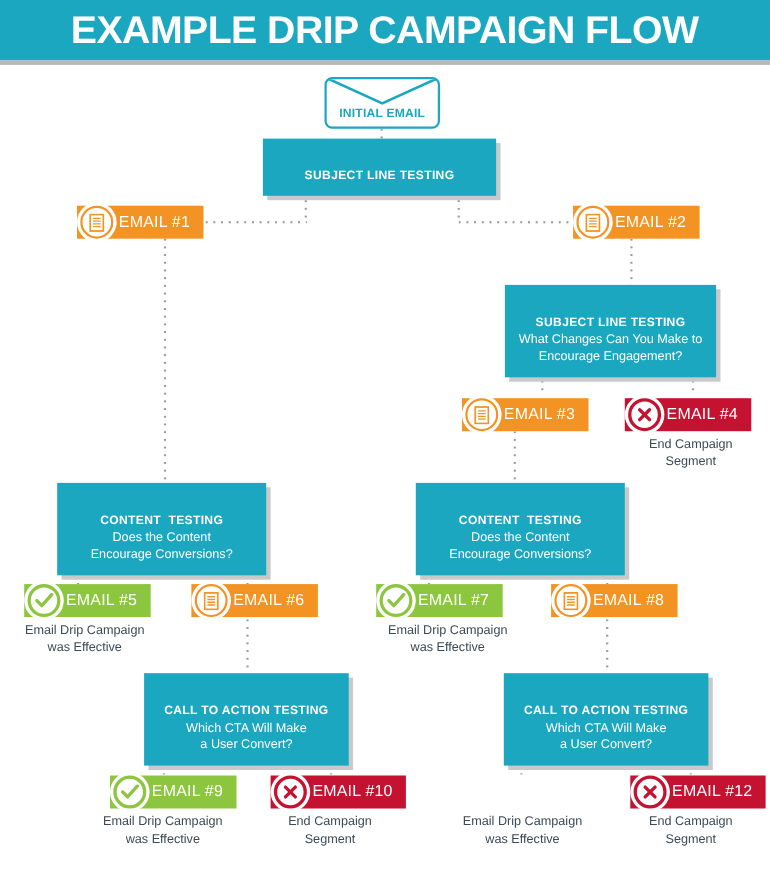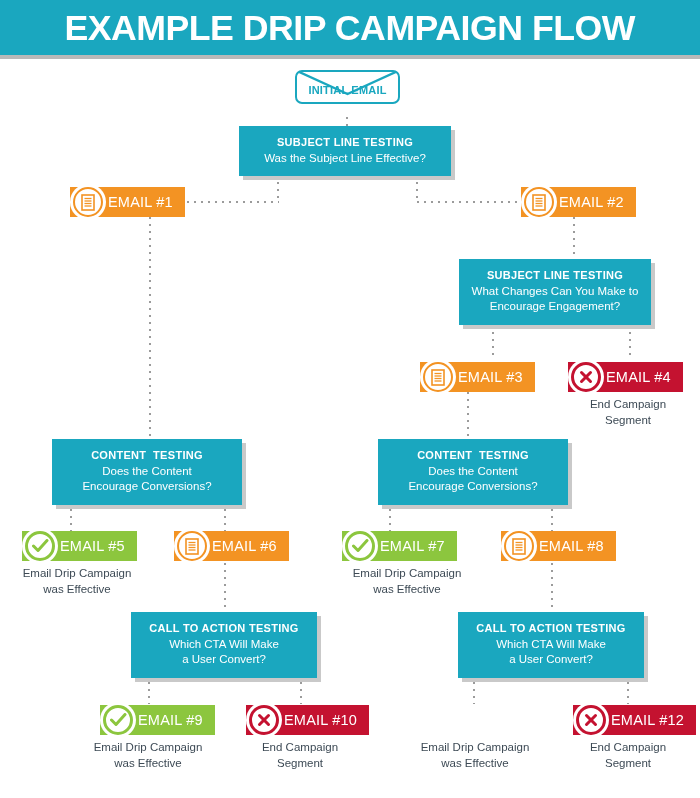--- a/index.html
+++ b/index.html
@@ -57,21 +57,21 @@
     height: 2px;
     background-image: linear-gradient(to right, #9b9b9b 0px, #9b9b9b 2px, rgba(0,0,0,0) 2px, rgba(0,0,0,0) 7px);
     background-size: 7px 2px;
     background-repeat: repeat-x;
   }
 
   
   .envelope {
     position: absolute;
     left: 295px; top: 70px;
-    width: 105px; height: 34px;
+    width: 105px; height: 47px;
     border: 2px solid #1aa7bf;
     border-radius: 7px;
     background: #ffffff;
   }
   .envelope .flap {
     position: absolute;
     left: 0; top: 0;
     width: 101px; height: 24px;
     overflow: hidden;
   }
@@ -86,21 +86,21 @@
     font-weight: bold;
     letter-spacing: 0.2px;
   }
 
   
   .testbox {
     position: absolute;
     background: #1aa7bf;
     color: #ffffff;
     text-align: center;
-    padding: 9px 10px 10px 10px;
+    padding: 27px 10px 10px 10px;
     box-shadow: 4px 4px 0 #c9c9c9;
   }
   .testbox .t-title {
     font-size: 11px;
     font-weight: bold;
     letter-spacing: 0.3px;
     line-height: 1.35;
     white-space: pre;
   }
   .testbox .t-sub {
@@ -209,21 +209,20 @@
   <div class="vline" style="left:551px; top:563px; height:49px;"></div>
 
   <div class="vline" style="left:148px; top:668px; height:36px;"></div>
   <div class="vline" style="left:300px; top:668px; height:36px;"></div>
 
   <div class="vline" style="left:473px; top:668px; height:36px;"></div>
   <div class="vline" style="left:627px; top:668px; height:36px;"></div>
 
   <div class="testbox" style="left:239px; top:126px; width:212px;">
     <div class="t-title">SUBJECT LINE TESTING</div>
-    <div class="t-sub">Was the Subject Line Effective?</div>
   </div>
 
   <div class="testbox" style="left:459px; top:259px; width:192px;">
     <div class="t-title">SUBJECT LINE TESTING</div>
     <div class="t-sub">What Changes Can You Make to
 Encourage Engagement?</div>
   </div>
 
   <div class="testbox" style="left:52px; top:439px; width:190px;">
     <div class="t-title">CONTENT  TESTING</div>

